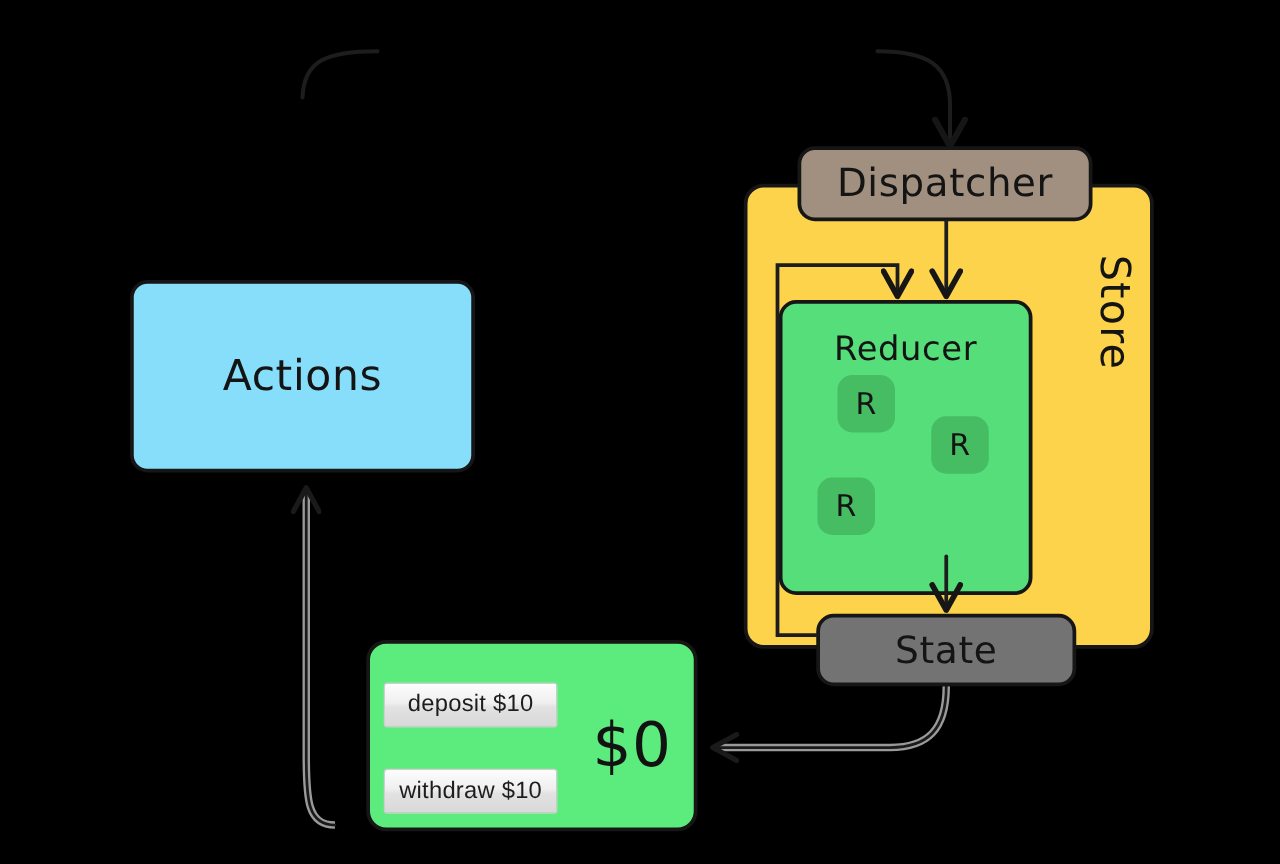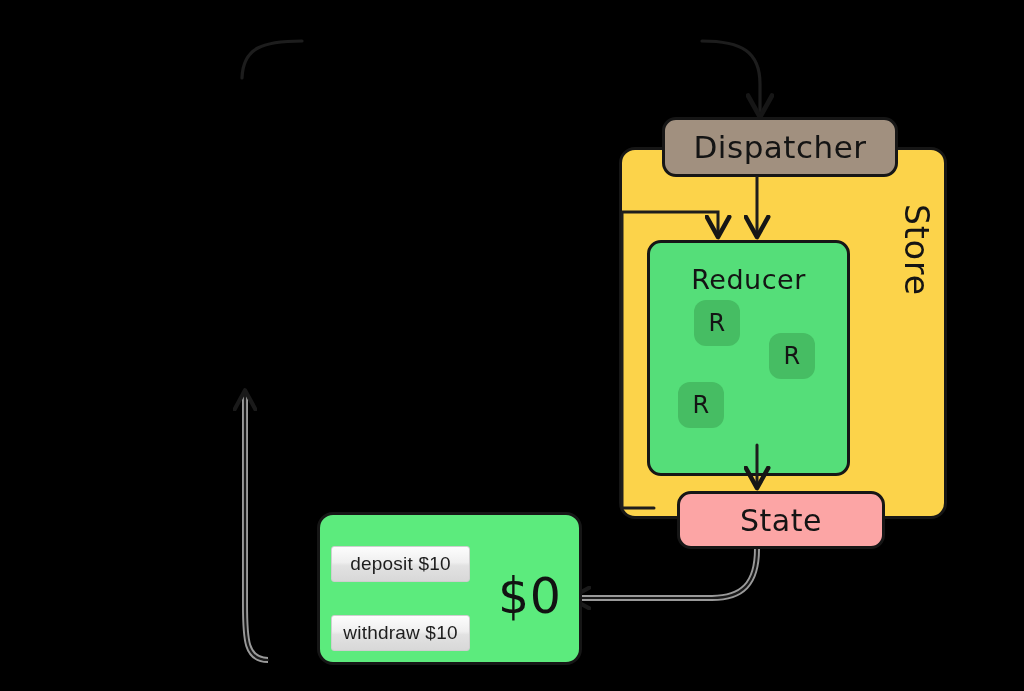--- a/index.html
+++ b/index.html
@@ -124,21 +124,21 @@
   }
 
   
   #wires {
     position: absolute;
     left: 0; top: 0;
     width: 1024px; height: 691px;
     pointer-events: none;
   }
   #wires-over  { z-index: 5; }
-  .node, #store-box { z-index: 2; margin-left: 24px; }
+  .node, #store-box { z-index: 2; }
   #dispatcher-box, #reducer-box, #state-box, #app-widget, #actions-box { z-index: 3; }
 </style>
 </head>
 <body>
 
 <div id="canvas" style="background: rgb(0, 0, 0);">
 
   <svg id="wires" viewBox="0 0 1024 691">
     <defs>
       <marker id="arrow-dark" viewBox="0 0 12 12" refX="9.5" refY="6" markerWidth="9" markerHeight="9" orient="auto-start-reverse">
@@ -191,24 +191,27 @@
     <span>Dispatcher</span>
   </div>
 
   <div class="node" id="reducer-box" style="background: rgb(85, 222, 121);">
     <span>Reducer</span>
     <span class="r-chip" id="r-chip-0" style="background: rgb(70, 189, 99);">R</span>
     <span class="r-chip" id="r-chip-1" style="background: rgb(70, 189, 99);">R</span>
     <span class="r-chip" id="r-chip-2" style="background: rgb(70, 189, 99);">R</span>
   </div>
 
-  <div class="node" id="state-box" style="background: #fca5a5;">
+  <div class="node" id="state-box" style="background: #737373;">
     <span>State</span>
   </div>
 
+  <div class="node" id="actions-box" style="background: rgb(135, 222, 250);">
+    <span>Actions</span>
+  </div>
 
   <div class="node" id="app-widget" style="background: rgb(92, 235, 125);">
     <button class="app-btn" id="btn-deposit">deposit $10</button>
     <button class="app-btn" id="btn-withdraw">withdraw $10</button>
     <span id="balance-display">$0</span>
   </div>
 
 </div>
 
 </body></html>

